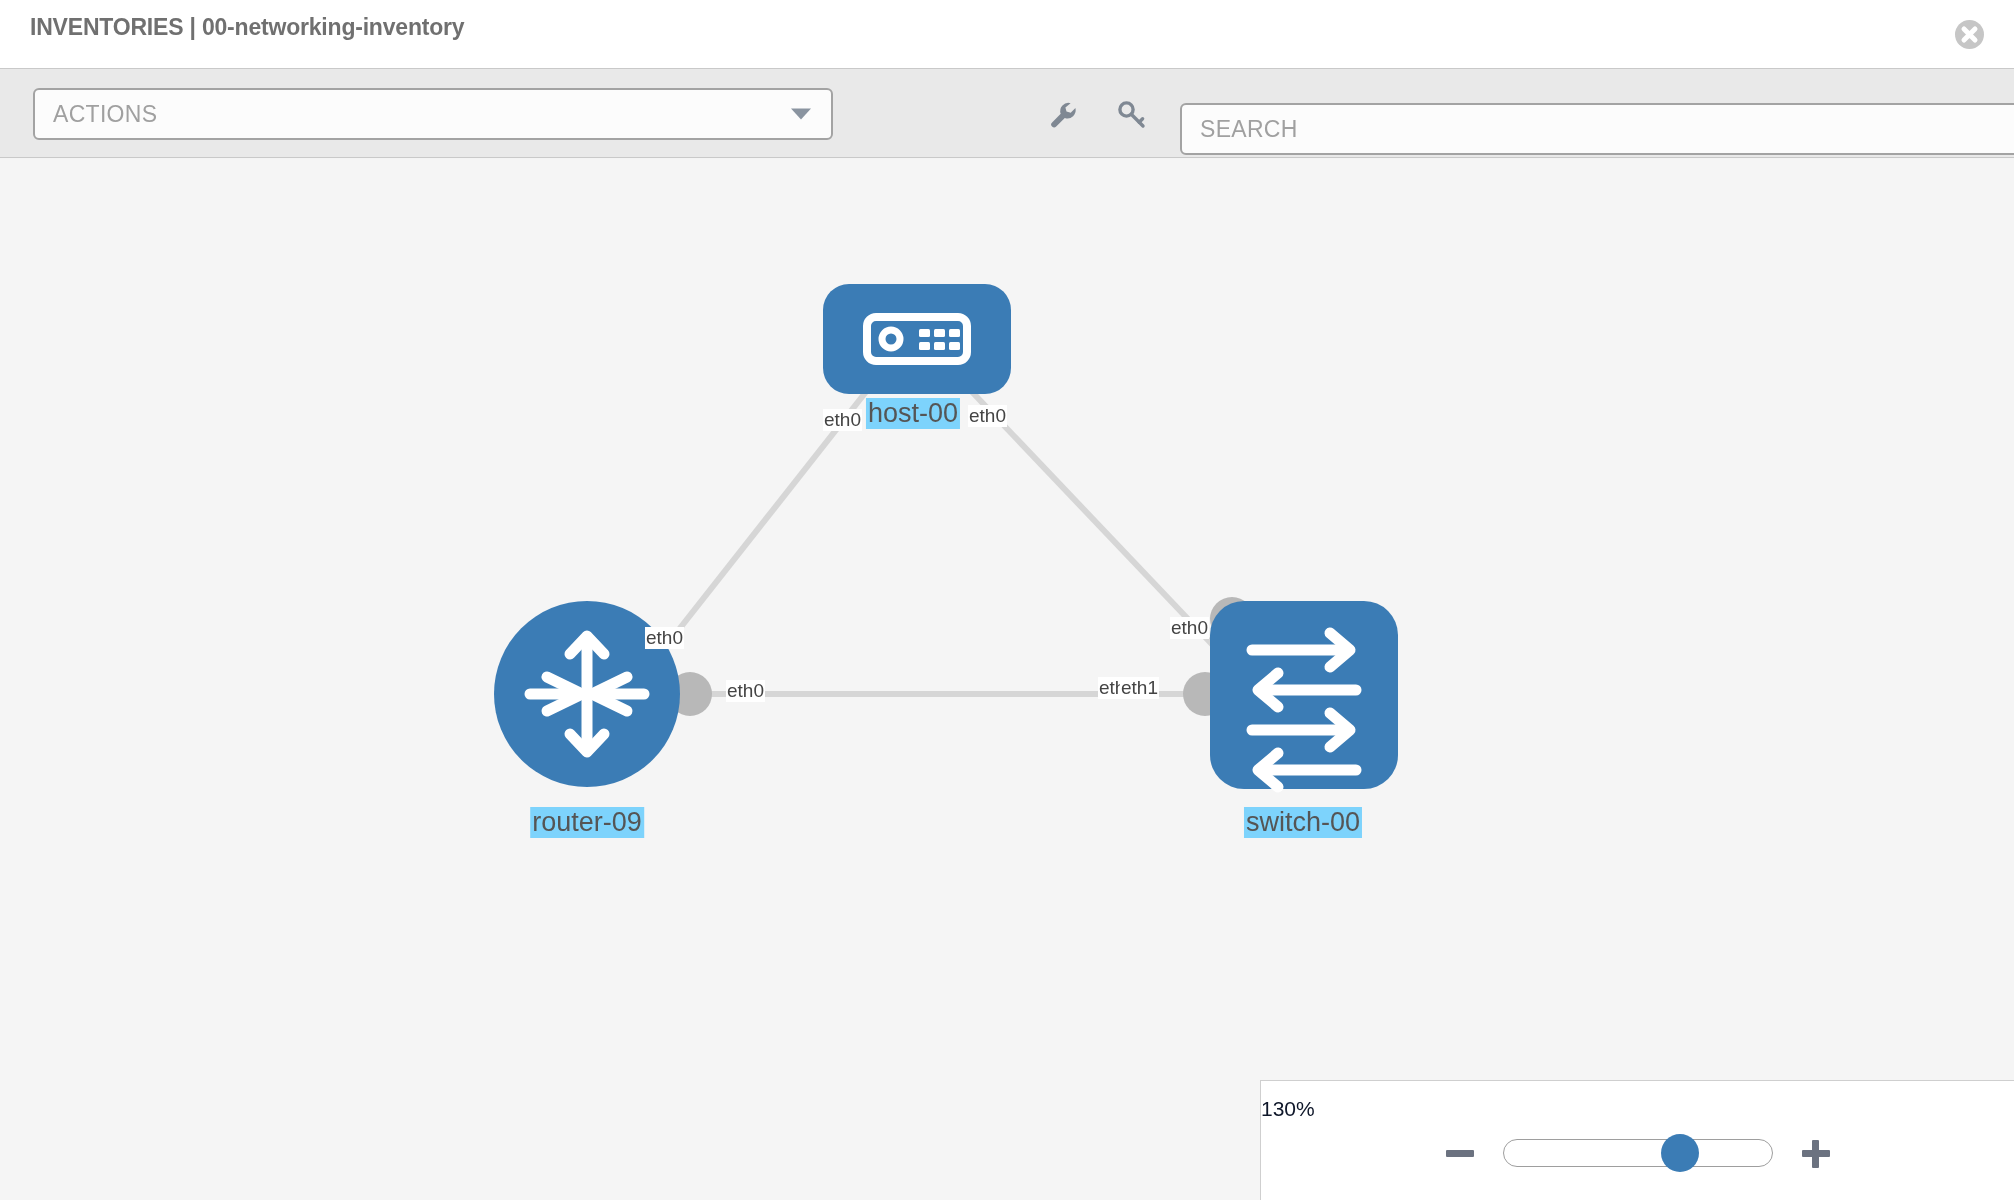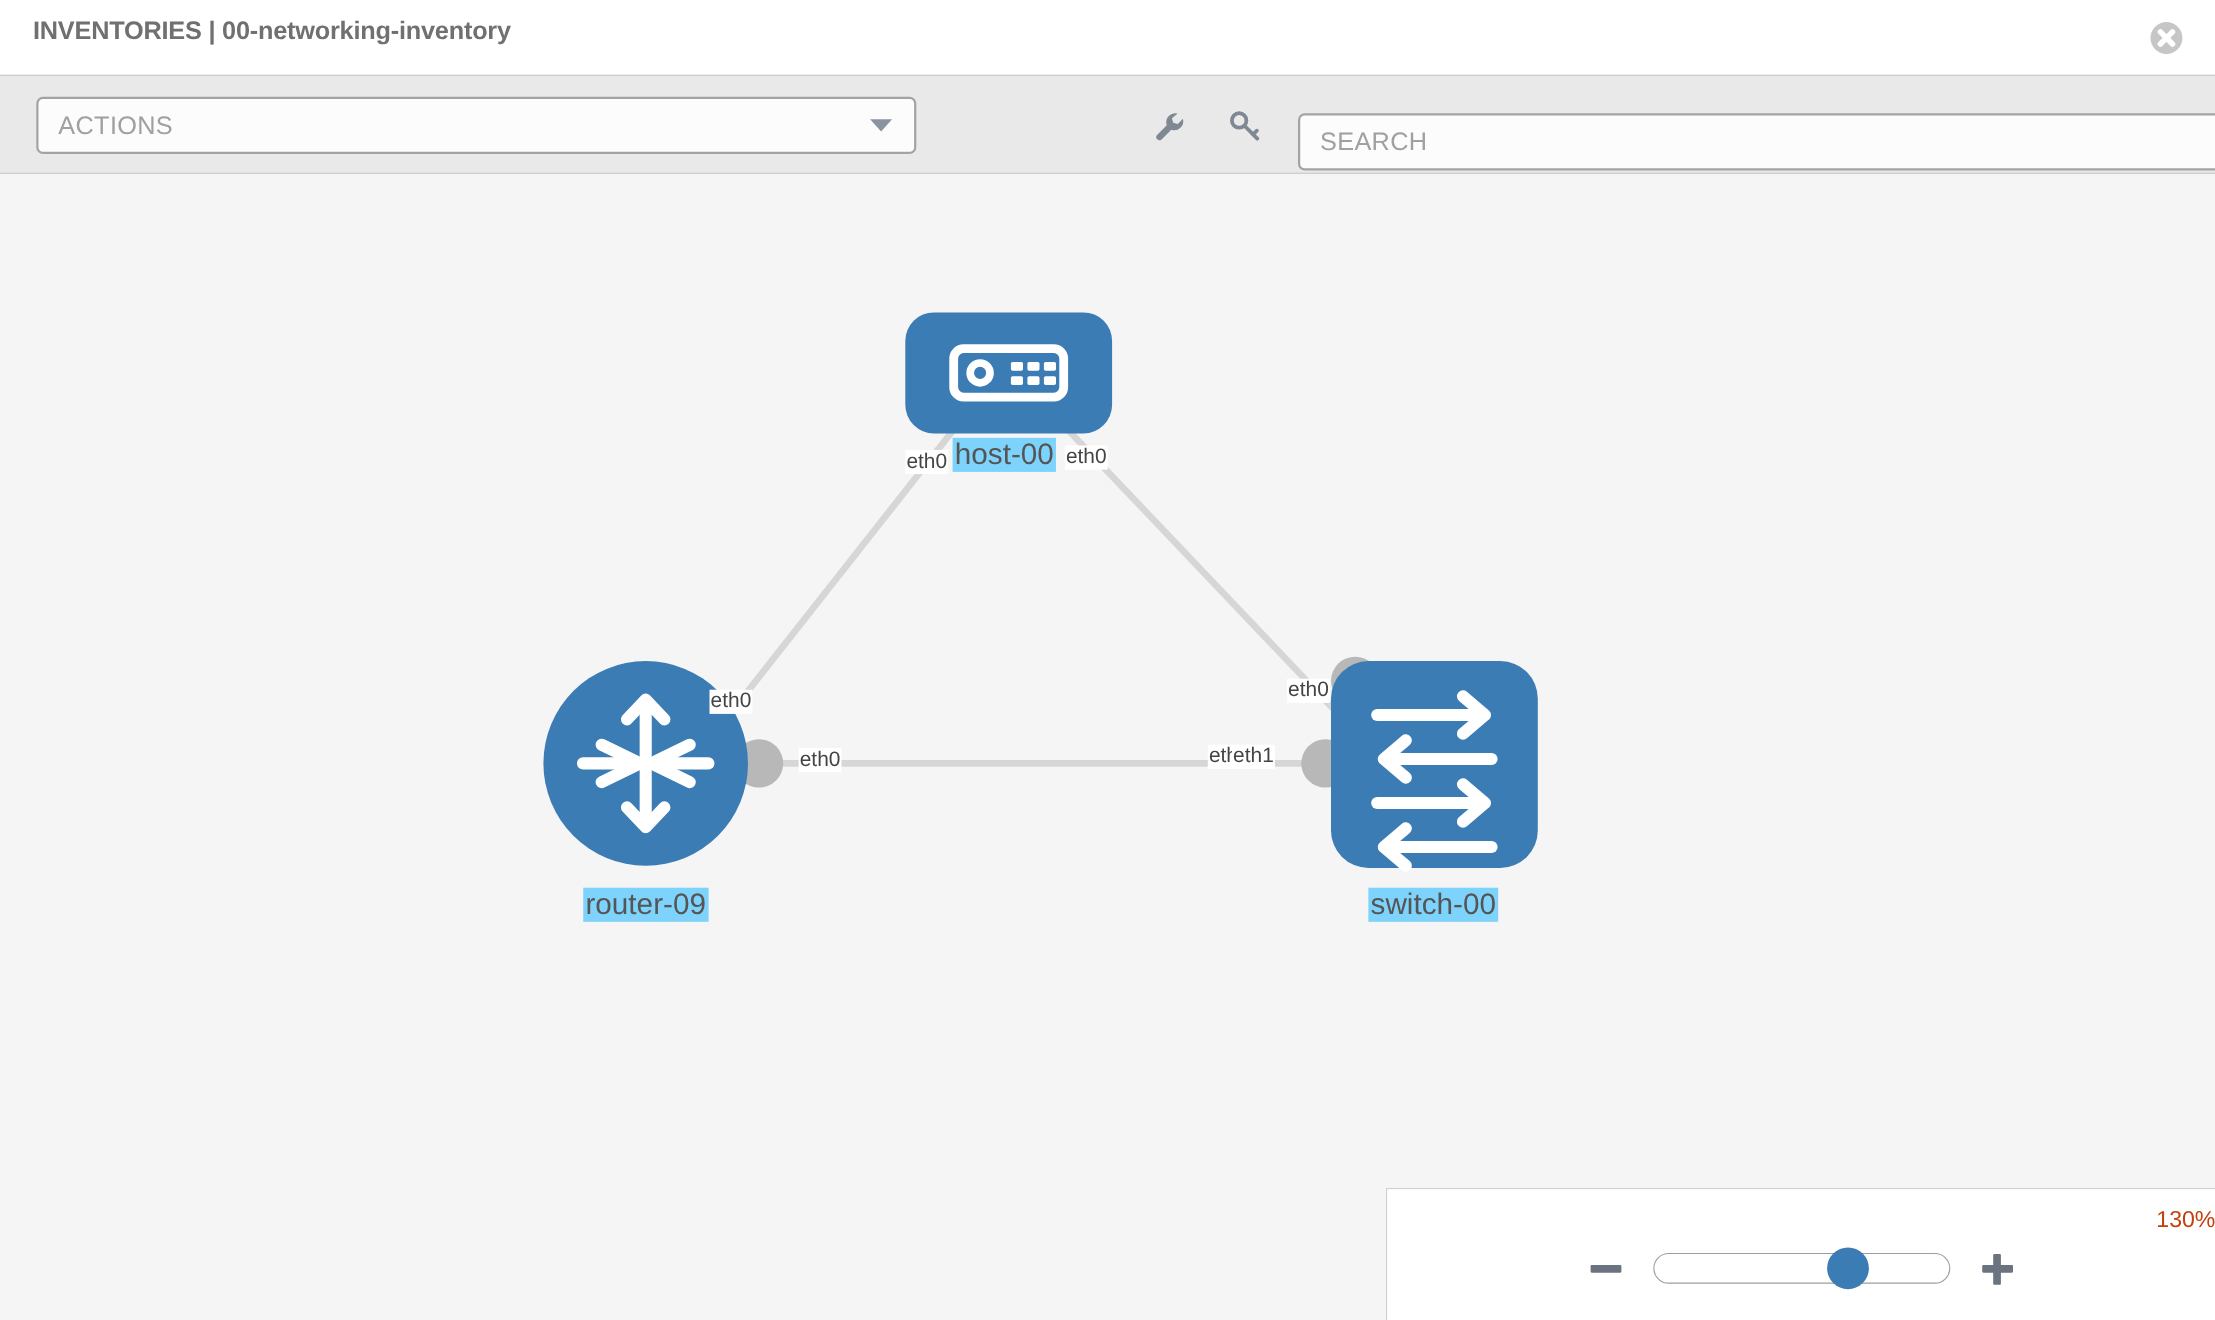--- a/index.html
+++ b/index.html
@@ -95,22 +95,22 @@
   
   .zoom-panel {
     position: absolute; right: 0; bottom: 0;
     width: 754px; height: 120px;
     background: #ffffff;
     border-top: 1px solid #cfcfcf;
     border-left: 1px solid #cfcfcf;
   }
   .zoom-value {
     position: absolute; left: 0; right: 0; top: 16px;
-    text-align: right;
-    font-size: 21px; color: #c2410c;
+    text-align: left;
+    font-size: 21px; color: #0f172a;
   }
   .zoom-row {
     position: absolute; left: 0; right: 0; top: 52px;
     height: 40px;
     display: flex; align-items: center; justify-content: center;
     gap: 26px;
   }
   .zoom-minus, .zoom-plus {
     position: relative; width: 34px; height: 34px; cursor: pointer; flex: none;
   }

